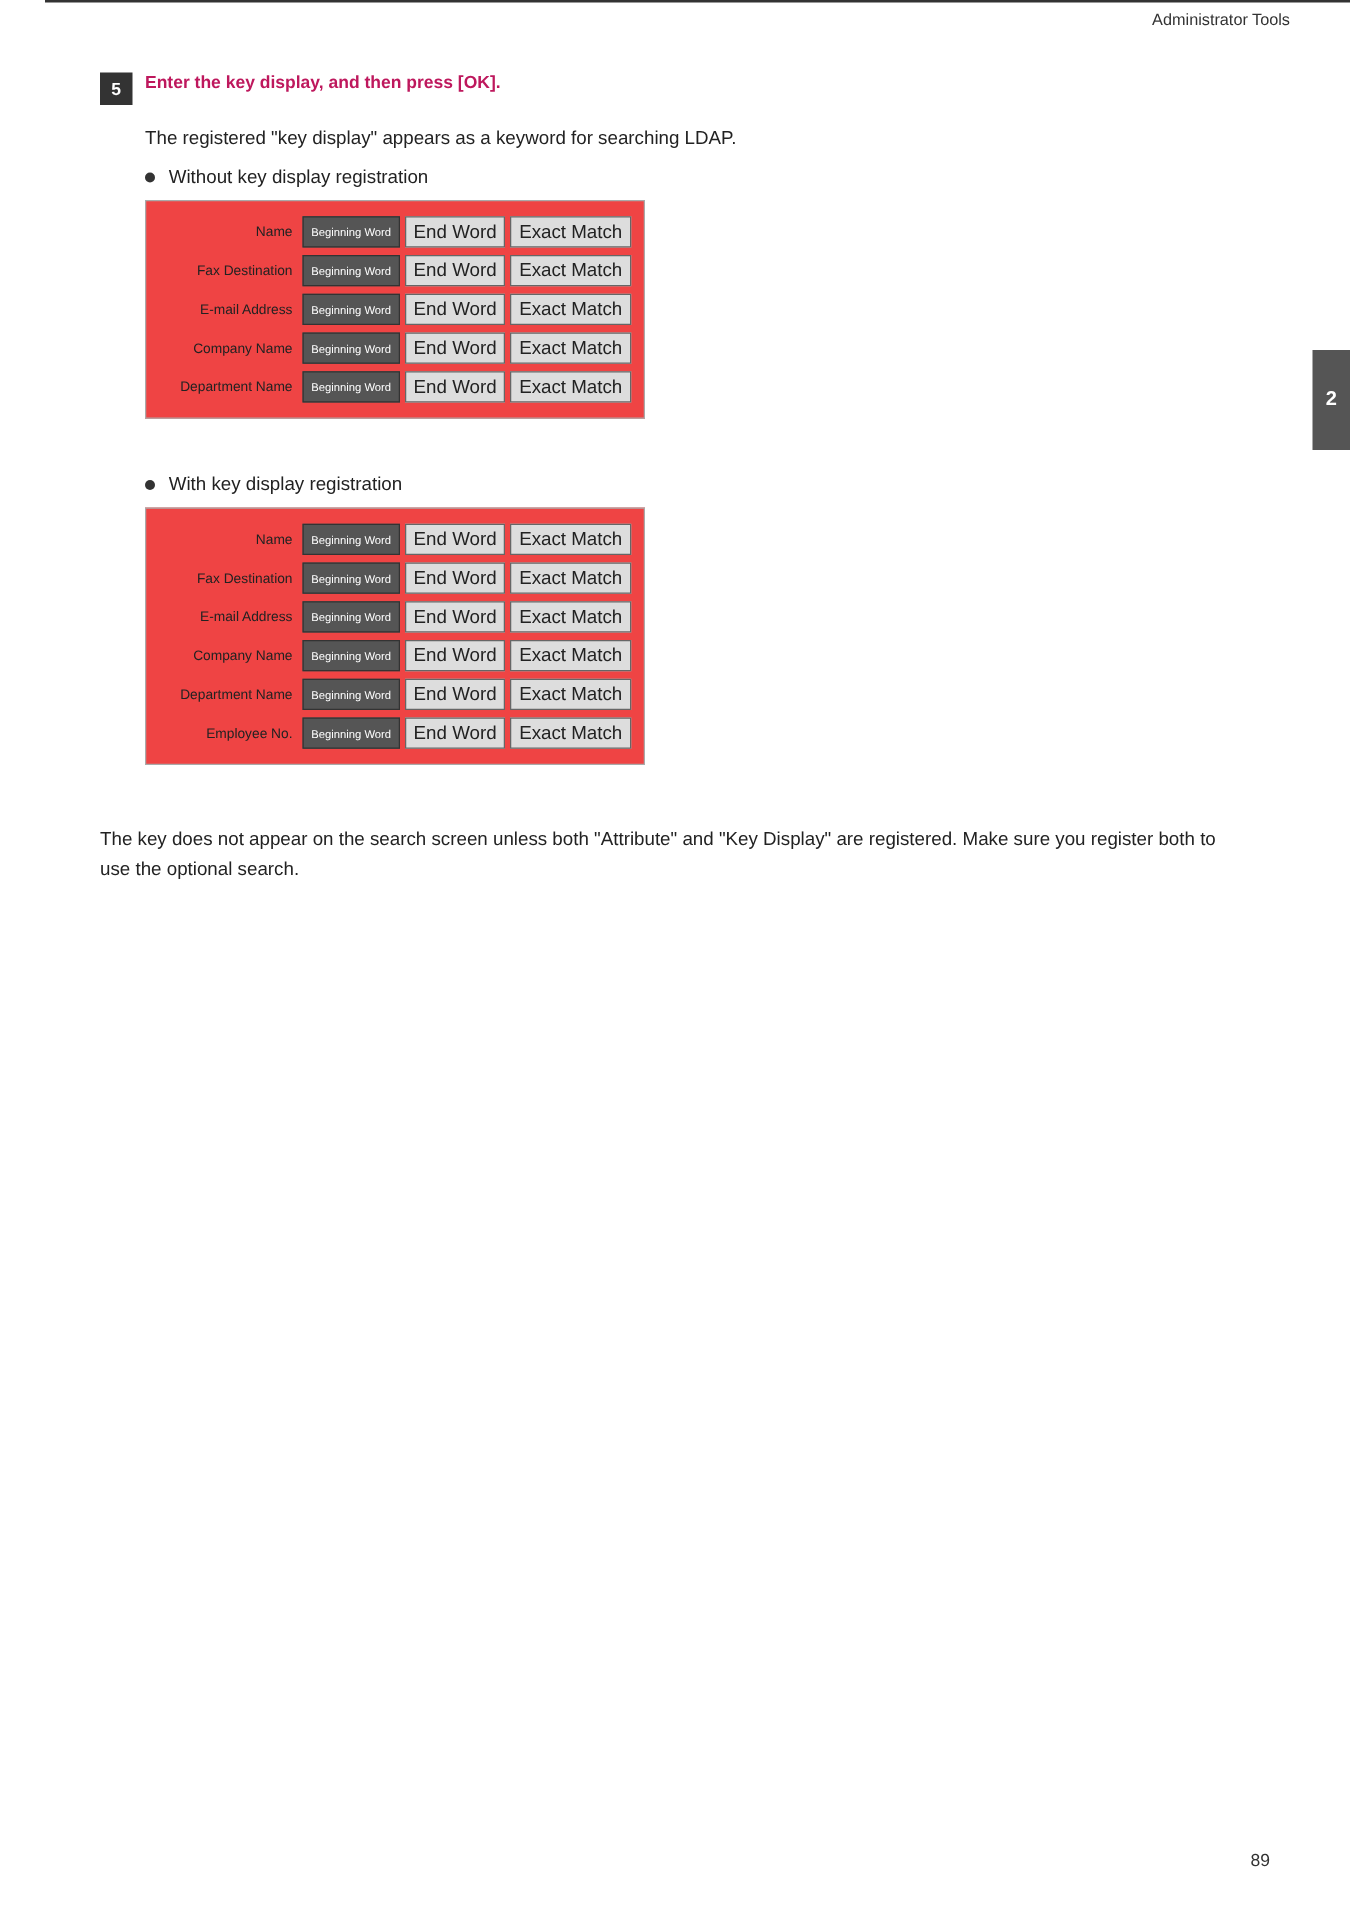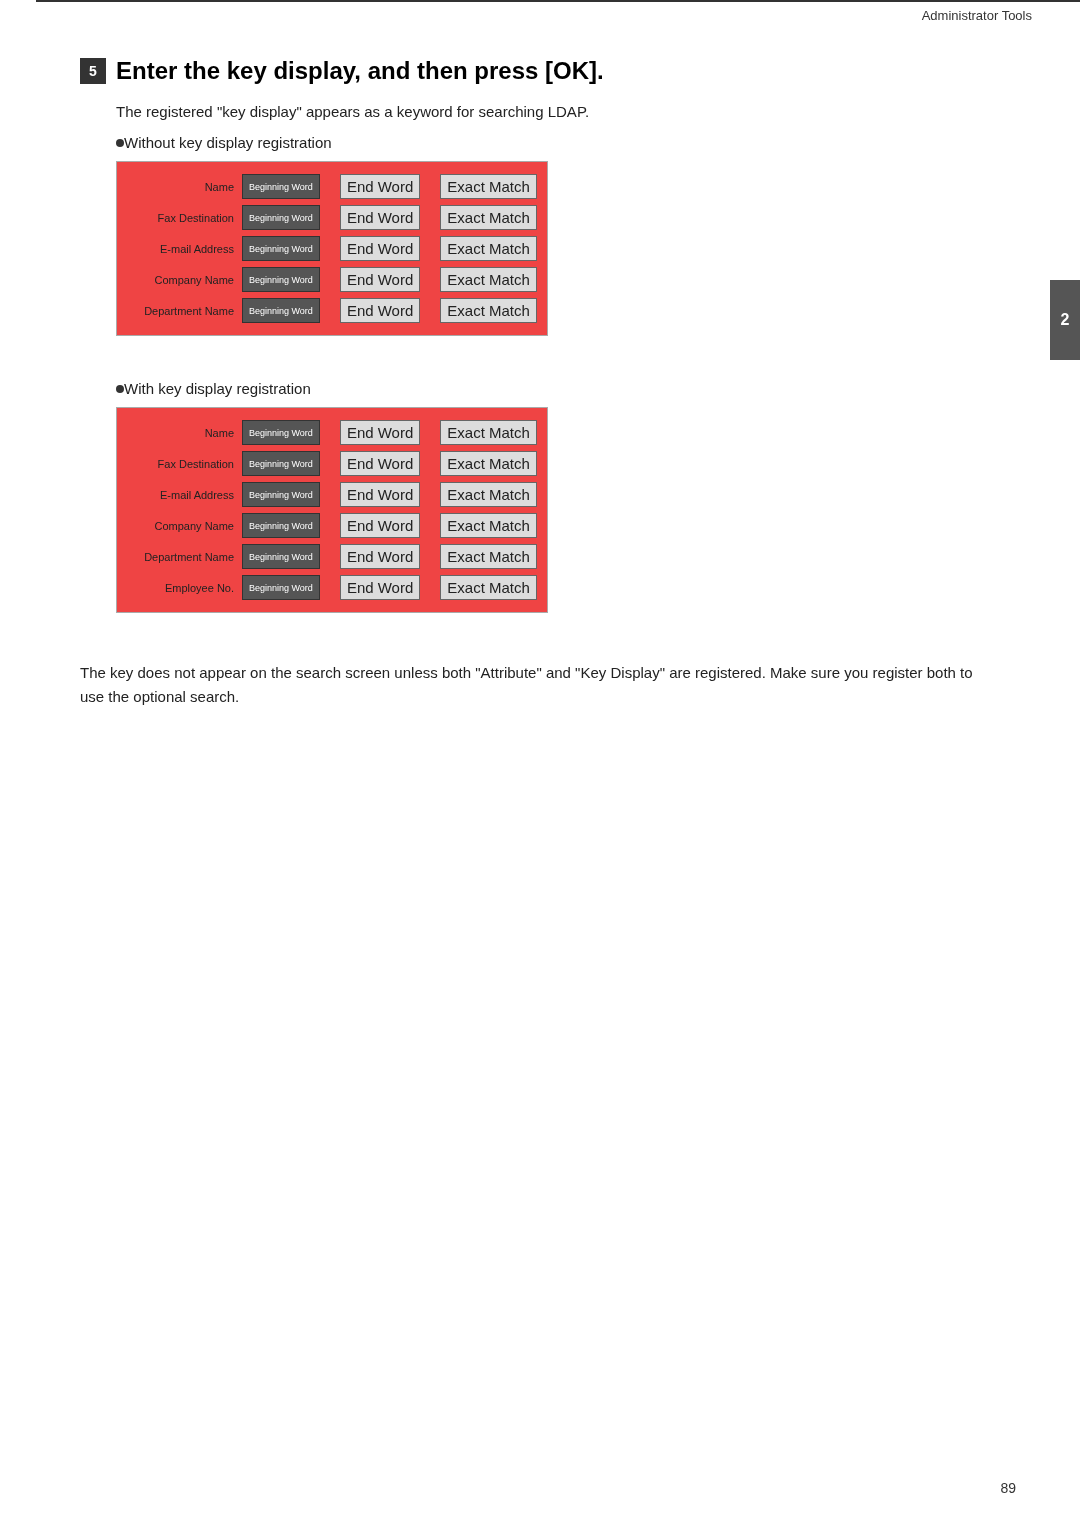--- a/index.html
+++ b/index.html
@@ -43,43 +43,43 @@
       height: 26px;
       background: #333;
       color: #fff;
       font-size: 14px;
       font-weight: bold;
       flex-shrink: 0;
       margin-top: 1px;
     }
 
     .step-title {
-      font-size: 24px;
+      font-size: 14px;
       font-weight: bold;
-      color: #000000;
+      color: #be185d;
     }
 
     .intro-text {
       font-size: 15px;
       margin-bottom: 14px;
       color: #222;
       padding-left: 36px;
     }
 
     .bullet-section {
       padding-left: 36px;
       margin-bottom: 20px;
     }
 
     .bullet-label {
       font-size: 15px;
       margin-bottom: 10px;
       display: flex;
       align-items: center;
-      gap: 0;
+      gap: 11px;
     }
 
     .bullet-dot {
       width: 8px;
       height: 8px;
       background: #333;
       border-radius: 50%;
       flex-shrink: 0;
     }
 
@@ -108,21 +108,21 @@
       width: 115px;
       font-size: 11px;
       color: #222;
       text-align: right;
       padding-right: 8px;
       flex-shrink: 0;
     }
 
     .btn-group {
       display: flex;
-      gap: 20px;
+      gap: 4px;
       justify-content: flex-end;
     }
 
     .btn-dialog {
       background: #555;
       color: #fff;
       font-size: 9px;
       padding: 3px 6px;
       border: 1px solid #333;
       cursor: pointer;

